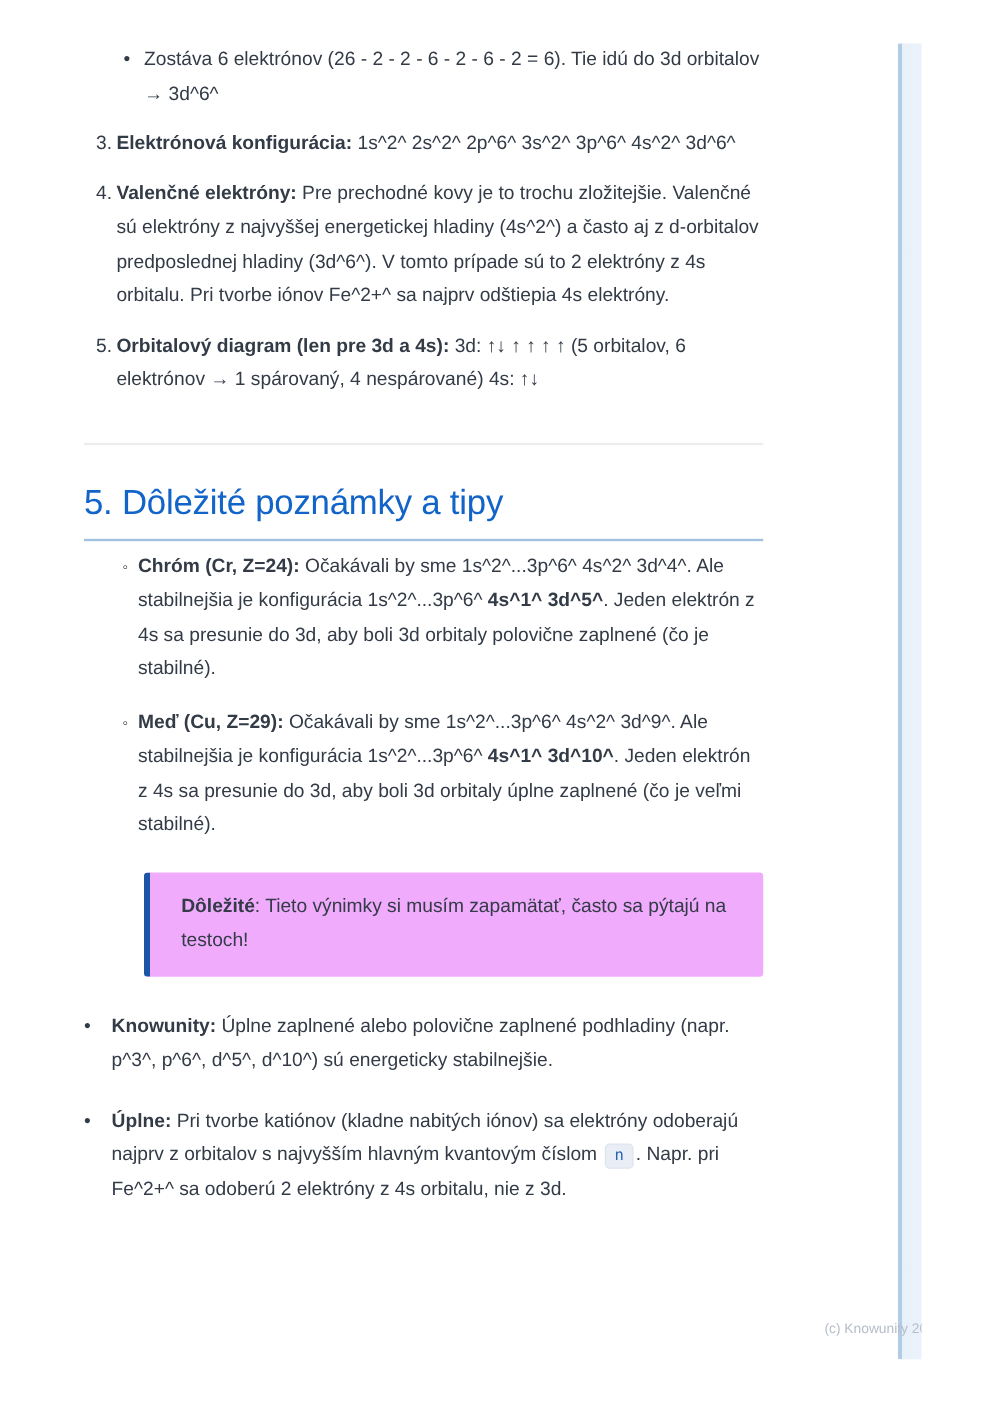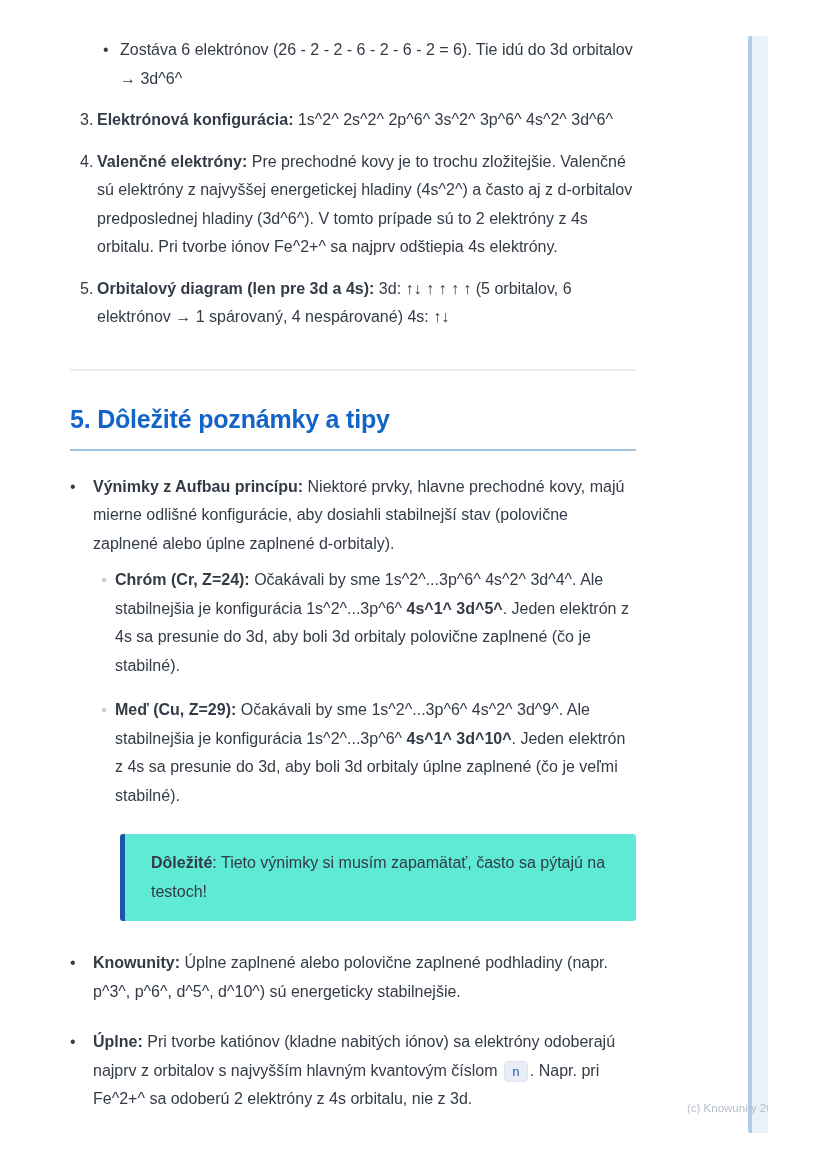--- a/index.html
+++ b/index.html
@@ -33,43 +33,43 @@
   .italic-run{font-style:italic;color:#4b5563;}
 
   .bold{font-weight:bold;}
 
   
   .rule{border:none;border-top:2px solid #ededee;margin:37px 0 0 2px;}
 
   
   .section-title{
     margin:31px 0 0 2px;
-    font-size:25px;line-height:34px;
-    font-weight:bold;color:#1264c8;letter-spacing:-0.2px;
+    font-size:29px;line-height:34px;
+    font-weight:normal;color:#1264c8;letter-spacing:-0.2px;
     padding-bottom:13px;
     border-bottom:2px solid #a3c2e0;
   }
 
   
   .note-row{margin-top:22px;}
   .note-row .marker{width:23px;padding-left:2px;}
   .note-row .marker::before{content:"•";}
 
   
   .circ-row{margin-left:34px;margin-top:8px;}
   .circ-row .marker{width:13px;font-size:13px;line-height:28.5px;}
   .circ-row .marker::before{content:"◦";font-weight:bold;}
   .circ-row + .circ-row{margin-top:16px;}
 
   
   .callout{
     margin:24px 0 0 52px;
     width:516px;
     box-sizing:border-box;
-    background:#5eead4;
+    background:#f0abfc;
     border-left:5px solid #1c55a6;
     border-radius:3px;
     padding:15px 24px 15px 26px;
   }
 
   
   .chip{
     display:inline-block;
     background:#e9eef6;
     border:1px solid #dde4ee;
@@ -126,24 +126,20 @@
 
     <div class="row num-row">
       <span class="marker">5.</span>
       <span class="txt"><span class="bold">Orbitalový diagram (len pre 3d a 4s):</span><span> 3d: ↑↓ ↑ ↑ ↑ ↑ (5 orbitalov, 6 elektrónov → 1 spárovaný, 4 nespárované) 4s: ↑↓</span></span>
     </div>
 
     <hr class="rule">
 
     <h2 class="section-title">5. Dôležité poznámky a tipy</h2>
 
-    <div class="row note-row">
-      <span class="marker"></span>
-      <span class="txt"><span class="bold">Výnimky z Aufbau princípu:</span><span> Niektoré prvky, hlavne prechodné kovy, majú mierne odlišné konfigurácie, aby dosiahli stabilnejší stav (polovične zaplnené alebo úplne zaplnené d-orbitaly).</span></span>
-    </div>
 
     <div class="row circ-row">
       <span class="marker"></span>
       <span class="txt"><span class="bold">Chróm (Cr, Z=24):</span><span> Očakávali by sme 1s^2^...3p^6^ 4s^2^ 3d^4^. Ale stabilnejšia je konfigurácia 1s^2^...3p^6^ </span><span class="bold">4s^1^ 3d^5^</span><span>. Jeden elektrón z 4s sa presunie do 3d, aby boli 3d orbitaly polovične zaplnené (čo je stabilné).</span></span>
     </div>
 
     <div class="row circ-row">
       <span class="marker"></span>
       <span class="txt"><span class="bold">Meď (Cu, Z=29):</span><span> Očakávali by sme 1s^2^...3p^6^ 4s^2^ 3d^9^. Ale stabilnejšia je konfigurácia 1s^2^...3p^6^ </span><span class="bold">4s^1^ 3d^10^</span><span>. Jeden elektrón z 4s sa presunie do 3d, aby boli 3d orbitaly úplne zaplnené (čo je veľmi stabilné).</span></span>
     </div>

